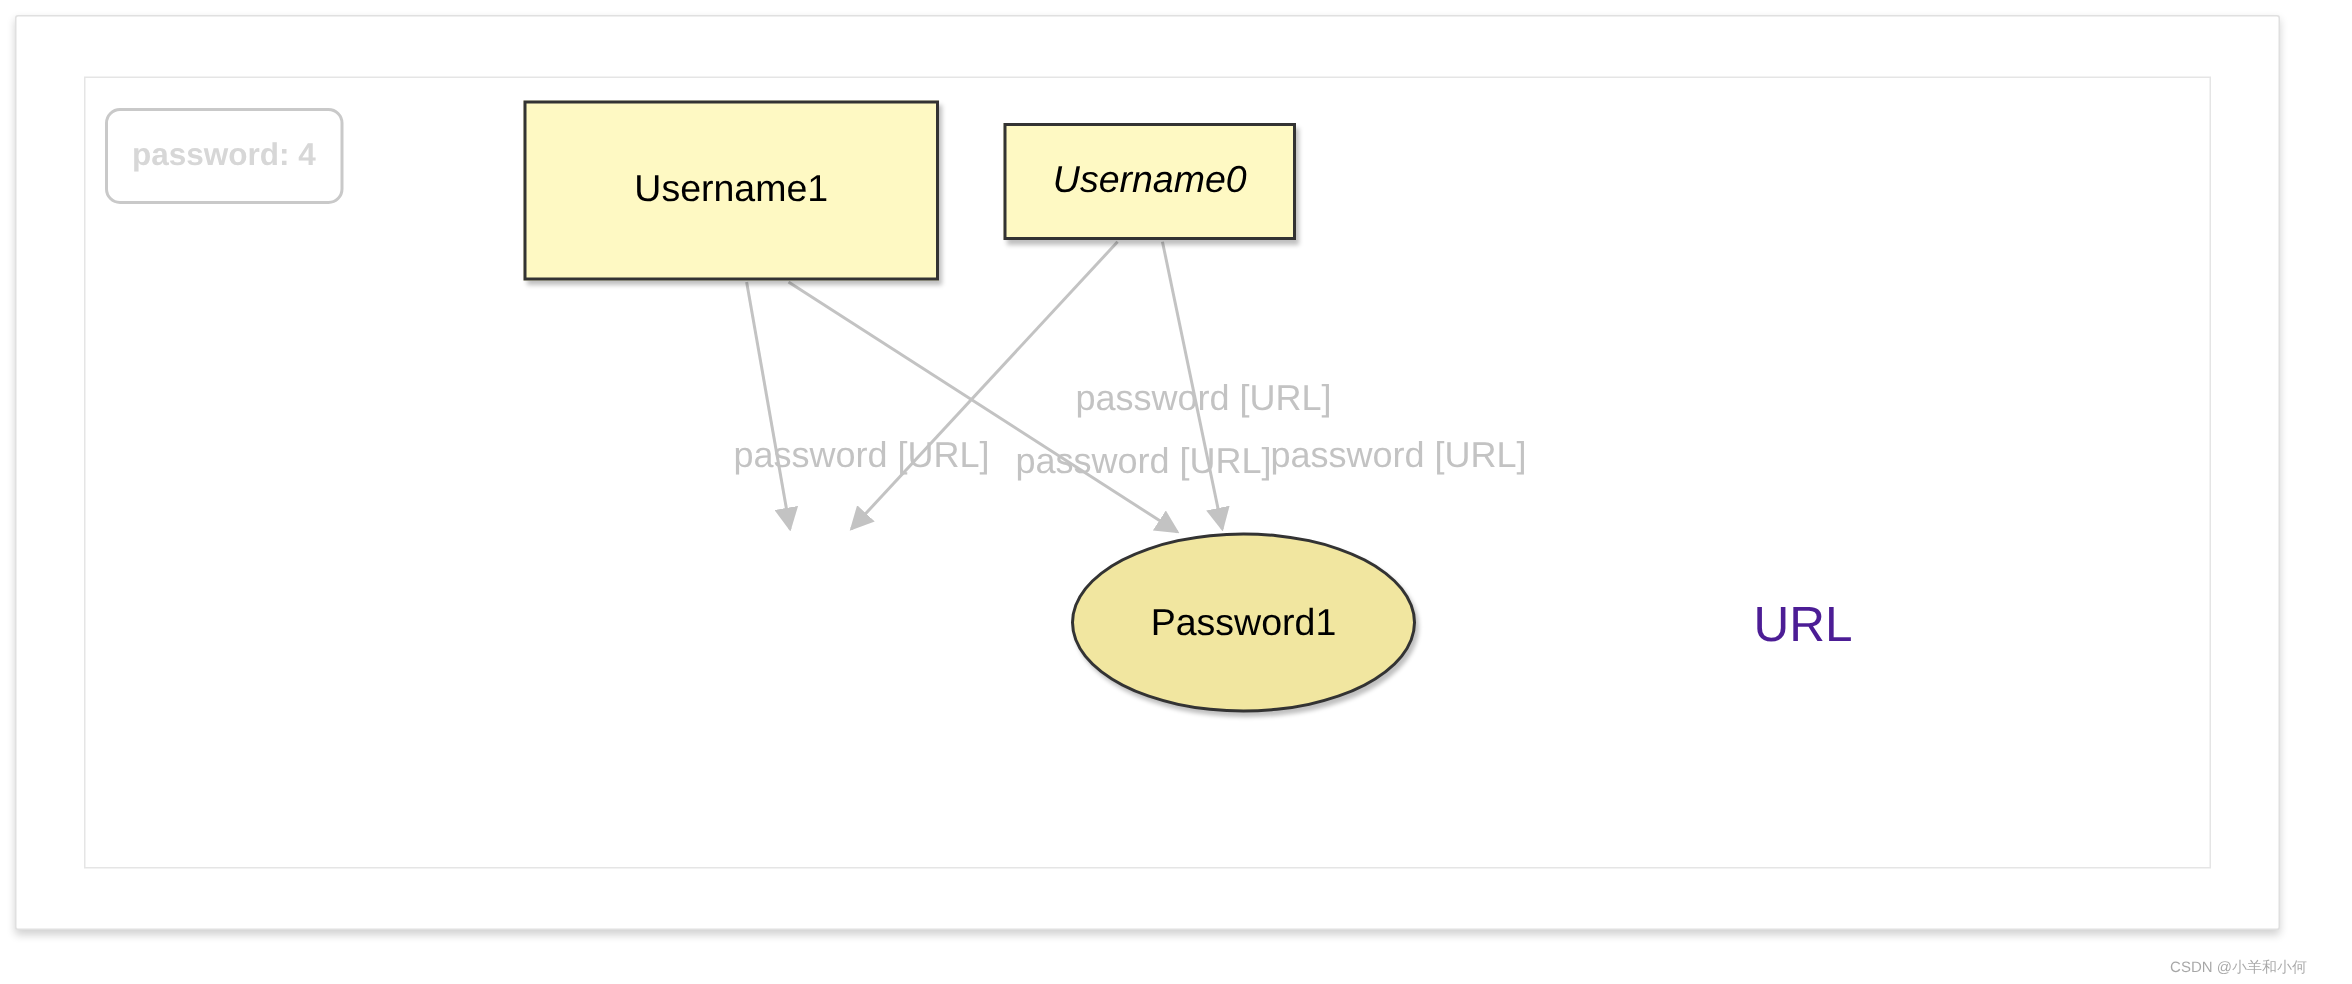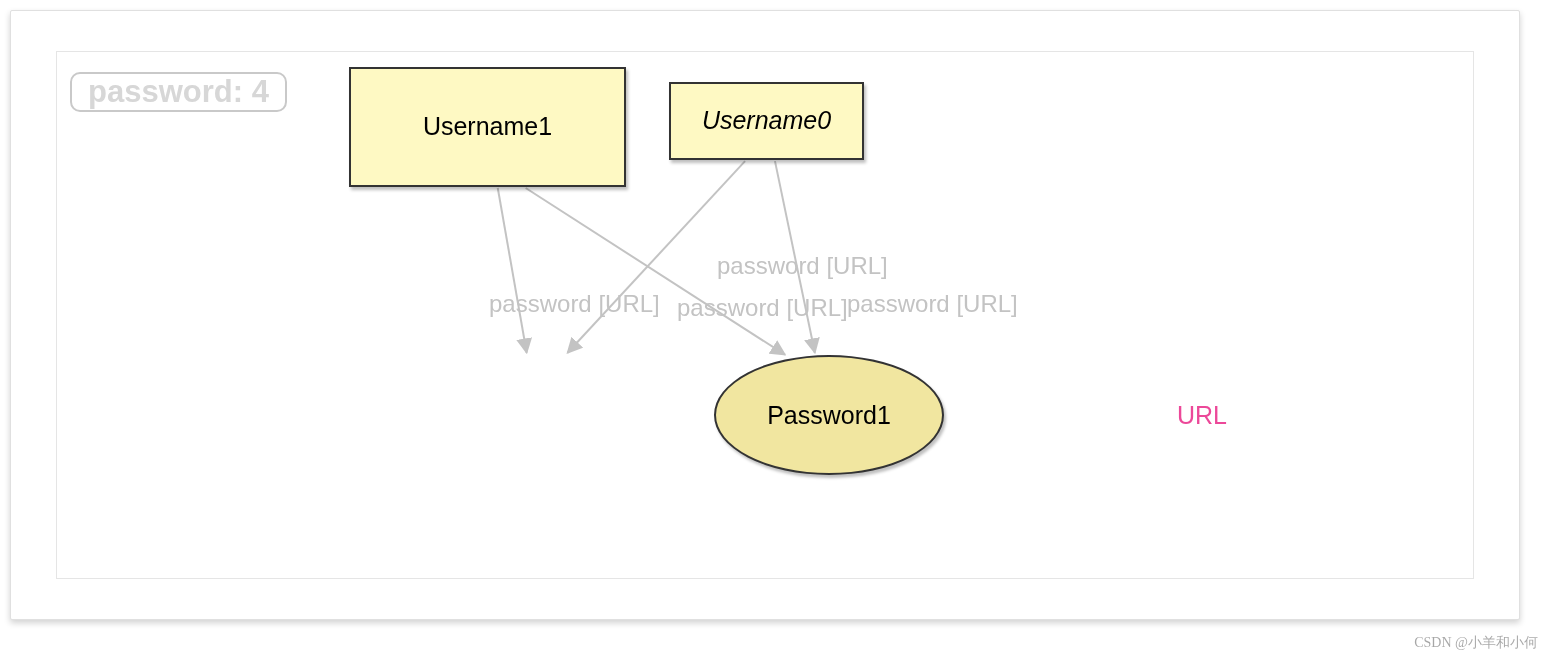--- a/index.html
+++ b/index.html
@@ -29,32 +29,32 @@
     top: 40px;
     right: 45px;
     bottom: 40px;
     border: 1px solid #e5e5e5;
     background: #ffffff;
   }
   .watermark {
     position: absolute;
     right: 30px;
     bottom: 4px;
-    font-size: 14px;
+    font-size: 10px;
     color: rgba(0,0,0,0.35);
-    font-family: Liberation Serif, serif;
+    font-family: Liberation Sans, sans-serif;
   }
   .legend-box {
     position: absolute;
     left: 13px;
     top: 20px;
     border: 2px solid #c9c9c9;
     border-radius: 10px;
-    padding: 0 16px;
-    font-size: 31px;
+    padding: 18px 16px;
+    font-size: 21px;
     font-weight: 700;
     color: #d7d7d7;
     background: #ffffff;
   }
   .rect-node {
     position: absolute;
     border: 2px solid #333333;
     background: #fef9c3;
     box-shadow: 2px 3px 3px rgba(0,0,0,0.25);
     text-align: center;
@@ -79,22 +79,22 @@
     font-size: 25px;
     color: #000000;
   }
   .para-node {
     position: absolute;
     text-align: center;
     display: flex;
     flex-direction: row;
     align-items: center;
     justify-content: center;
-    font-size: 25px;
-    color: #ec4899;
+    font-size: 33px;
+    color: #4c1d95;
     line-height: 1.25;
   }
   .para-shape {
     position: absolute;
     inset: 0;
     background: #a0d858;
     border: 2px solid #333333;
     transform: skewX(-18deg);
     box-shadow: 2px 3px 3px rgba(0,0,0,0.25);
     z-index: -1;

